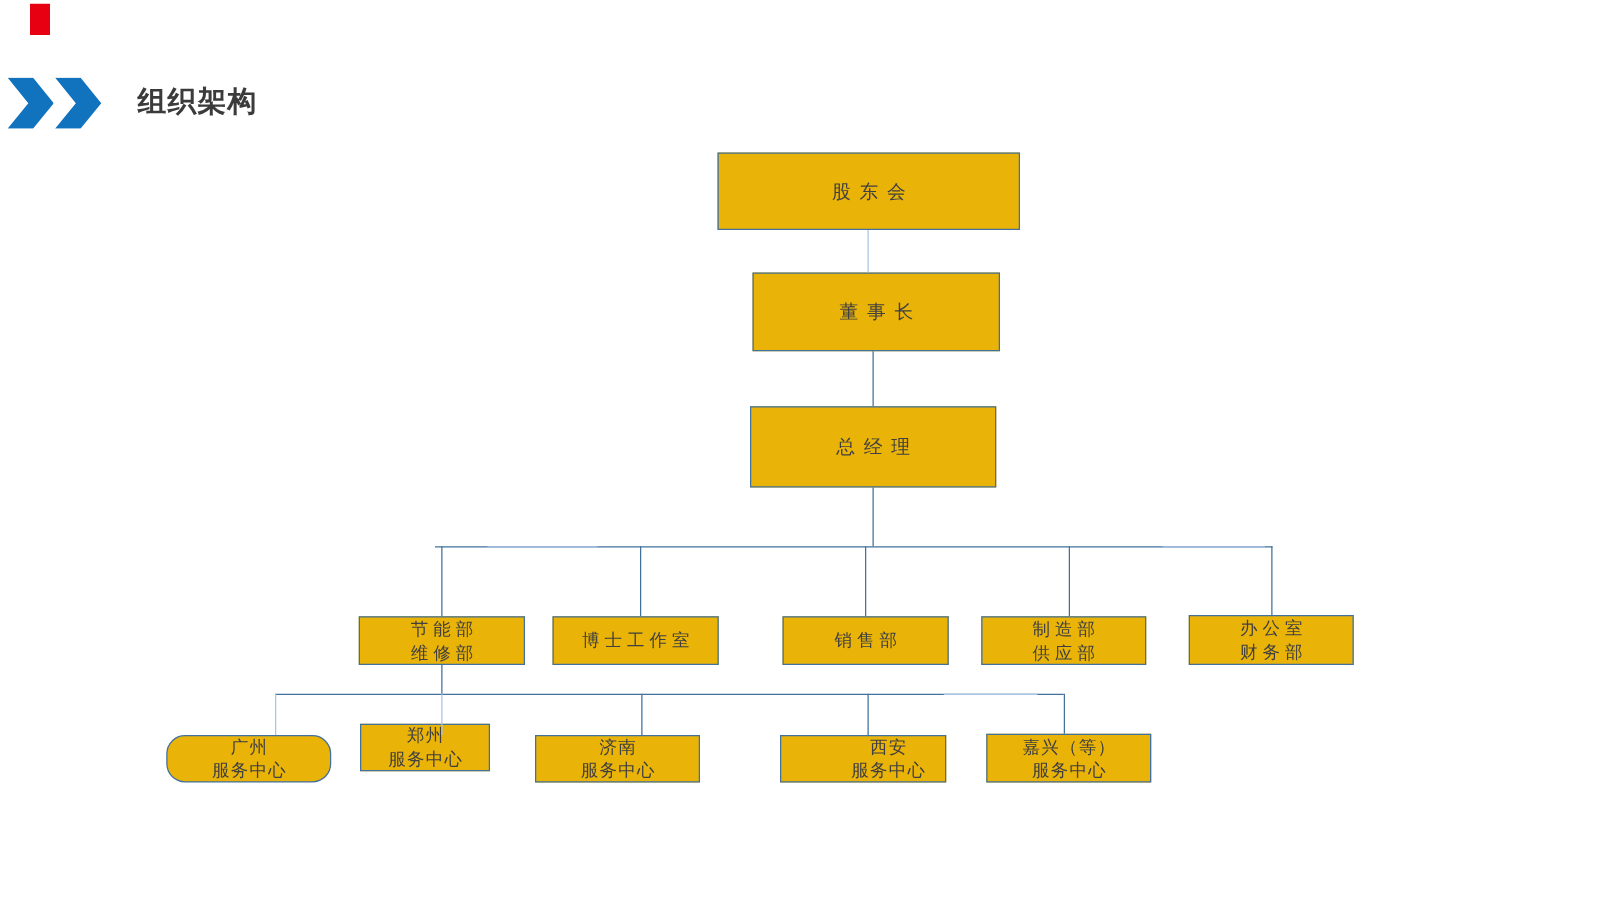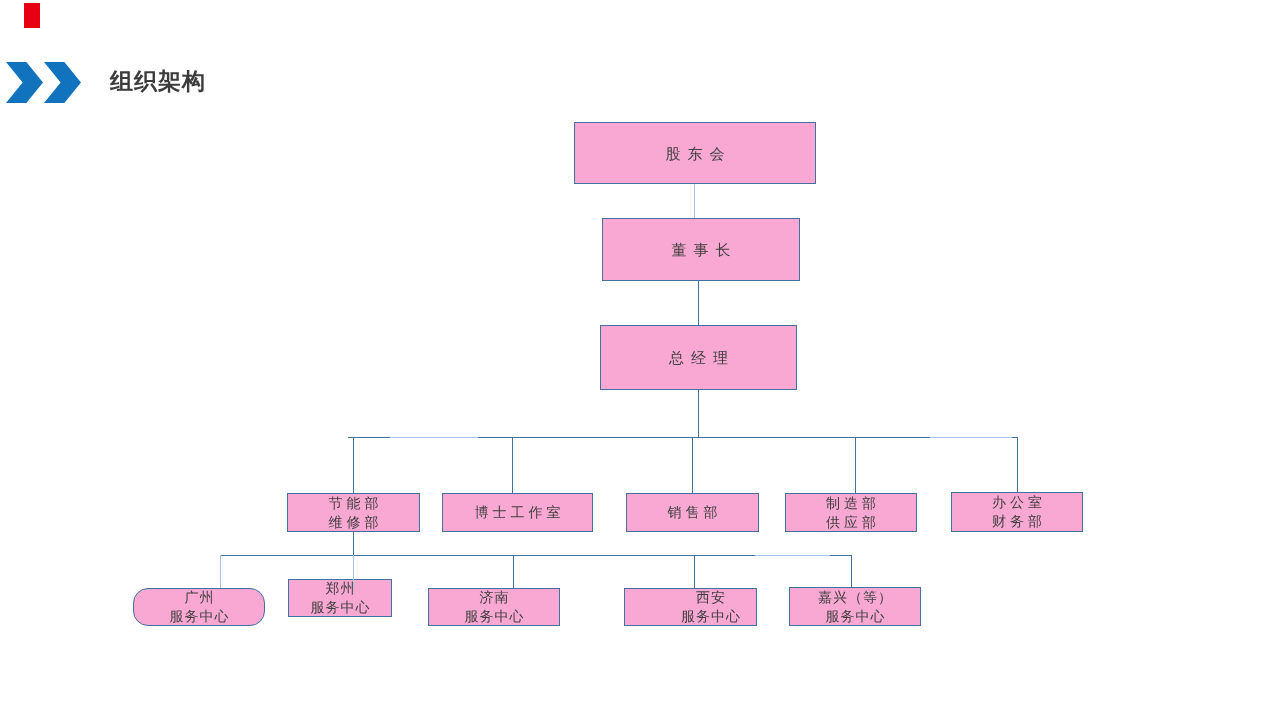--- a/index.html
+++ b/index.html
@@ -9,21 +9,21 @@
   }
   
   .redmark{position:absolute;left:24px;top:3px;width:16px;height:25px;background:var(--red,#E60012);}
   .chev{position:absolute;top:62px;width:37px;height:41px;background:var(--accent,#1172BD);
         clip-path:polygon(0 0,55% 0,100% 50%,55% 100%,0 100%,45% 50%);}
   .chev1{left:6px;}
   .chev2{left:44px;}
   .slide-title{position:absolute;left:110px;top:66px;font-size:23px;font-weight:bold;
         color:var(--title,#3B3B3B);letter-spacing:1px;white-space:nowrap;}
   
-  .box{position:absolute;border:1px solid var(--border,#41719C);background:#f9a8d4;
+  .box{position:absolute;border:1px solid var(--border,#41719C);background:#eab308;
        display:flex;flex-direction:column;align-items:center;justify-content:center;
        color:var(--text,#404040);box-sizing:border-box;}
   .box .ln{white-space:nowrap;line-height:19px;}
   .lv-top .ln{font-size:15px;letter-spacing:7px;text-indent:7px;}
   .lv-dept .ln{font-size:14px;letter-spacing:4px;text-indent:4px;}
   .lv-center .ln{font-size:14px;letter-spacing:1px;text-indent:1px;}
   
   .line{position:absolute;background:var(--line,#41719C);}
   .line.h{height:1px;}
   .line.v{width:1px;}
@@ -49,21 +49,21 @@
   </div>
 
   <div class="box lv-top" style="left:600px;top:325px;width:197px;height:65px;">
     <span class="ln">总经理</span>
   </div>
 
   <div class="box lv-dept" style="left:287px;top:493px;width:133px;height:39px;">
     <span class="ln">节能部</span>
     <span class="ln">维修部</span>
   </div>
-  <div class="box lv-dept" style="left:442px;top:493px;width:151px;height:39px;">
+  <div class="box lv-dept" style="left:442px;top:493px;width:133px;height:39px;">
     <span class="ln">博士工作室</span>
   </div>
   <div class="box lv-dept" style="left:626px;top:493px;width:133px;height:39px;">
     <span class="ln">销售部</span>
   </div>
   <div class="box lv-dept" style="left:785px;top:493px;width:132px;height:39px;">
     <span class="ln">制造部</span>
     <span class="ln">供应部</span>
   </div>
   <div class="box lv-dept" style="left:951px;top:492px;width:132px;height:40px;">

